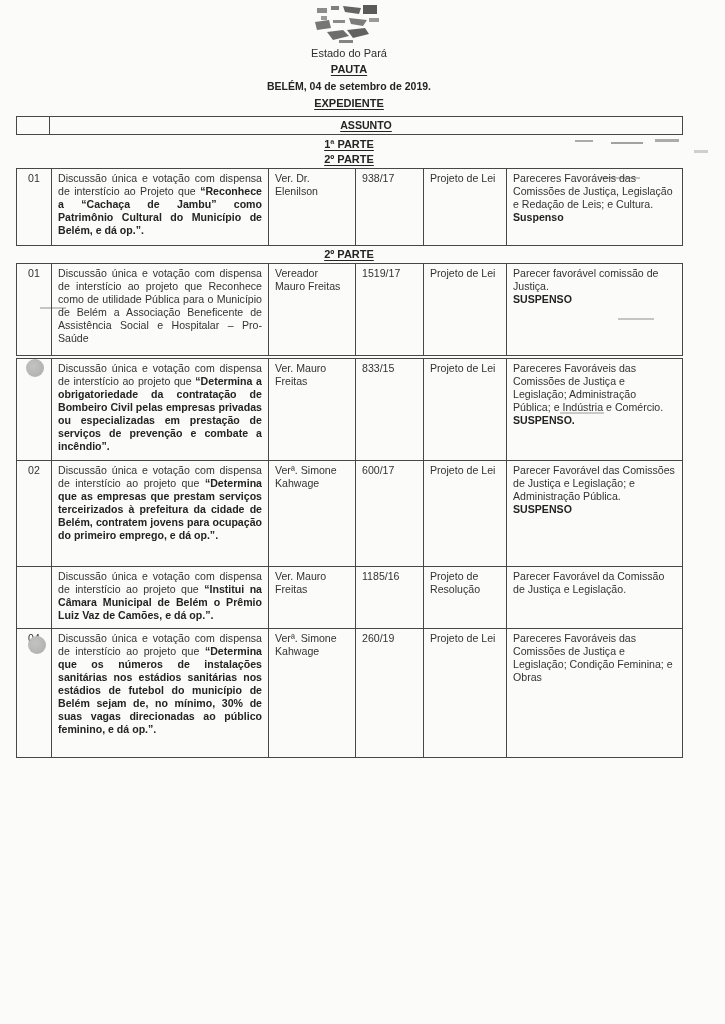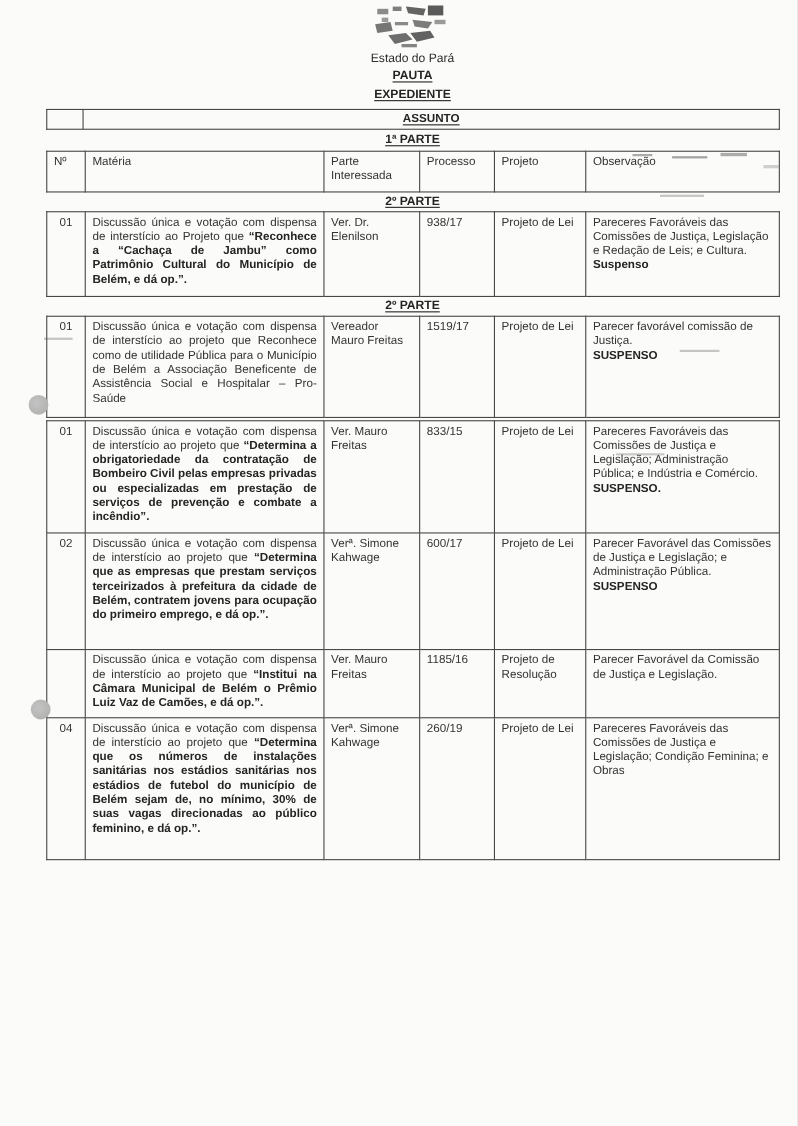--- a/index.html
+++ b/index.html
@@ -1,21 +1,21 @@
 <!DOCTYPE html>
 <html><head>
 <meta charset="utf-8">
 <style>
   html,body{margin:0;padding:0;background:#e8e8e8;}
   .page{
     position:relative;width:725px;height:1024px;background:#fbfbf9;
     font-family:"Liberation Sans",sans-serif;color:#2e2e2e;overflow:hidden;
     box-shadow:0 0 4px rgba(0,0,0,.2);
   }
-  .doc{position:absolute;left:42px;top:4px;width:666px;}
+  .doc{position:absolute;left:16px;top:4px;width:666px;}
   .center{text-align:center;}
   .hline{font-size:11px;line-height:13px;text-align:center;}
   .bold{font-weight:bold;color:#242424;}
   .und{text-decoration:underline;text-underline-offset:2px;}
   .small{font-size:10.5px;}
   .crest{height:40px;margin:0 auto 3px auto;width:90px;}
   .crest svg{display:block;margin:0 auto;filter:blur(.6px);opacity:.85;}
 
   table{border-collapse:collapse;table-layout:fixed;width:666px;}
   td{
@@ -70,59 +70,40 @@
           <rect x="60" y="14" width="10" height="4" fill="#8a8a8a"></rect>
           <path d="M18 28 L34 26 L40 32 L24 36 Z" fill="#555"></path>
           <path d="M38 26 L56 24 L60 30 L44 34 Z" fill="#484848"></path>
           <rect x="30" y="36" width="14" height="3" fill="#707070"></rect>
         </g>
       </svg>
     </div>
 
     <div class="hline">Estado do Pará</div>
     <div class="hline bold und mt3">PAUTA</div>
+    <div class="hline bold small mt4">BELÉM, 04 de setembro de 2019.</div>
     <div class="hline bold und mt4">EXPEDIENTE</div>
 
     <table class="assunto-table mt6">
       <colgroup>
           <col style="width:33px">
           <col style="width:633px">
         </colgroup>
       <tbody>
           <tr>
         <td></td>
         <td class="center">
           <span class="bold und">ASSUNTO</span>
         </td>
       </tr>
     </tbody>
       </table>
 
     <div class="part-heading mt3">1ª PARTE</div>
 
-    <table class="mt3">
-      <colgroup>
-          <col class="c0">
-          <col class="c1">
-          <col class="c2">
-          <col class="c3">
-          <col class="c4">
-          <col class="c5">
-        </colgroup>
-      <tbody>
-          <tr class="hdr-row">
-        <td>Nº</td>
-        <td>Matéria</td>
-        <td>Parte Interessada</td>
-        <td>Processo</td>
-        <td>Projeto</td>
-        <td>Observação</td>
-      </tr>
-    </tbody>
-      </table>
 
     <div class="part-heading mt2">2º PARTE</div>
 
     <table class="mt2">
       <colgroup>
           <col class="c0">
           <col class="c1">
           <col class="c2">
           <col class="c3">
           <col class="c4">

